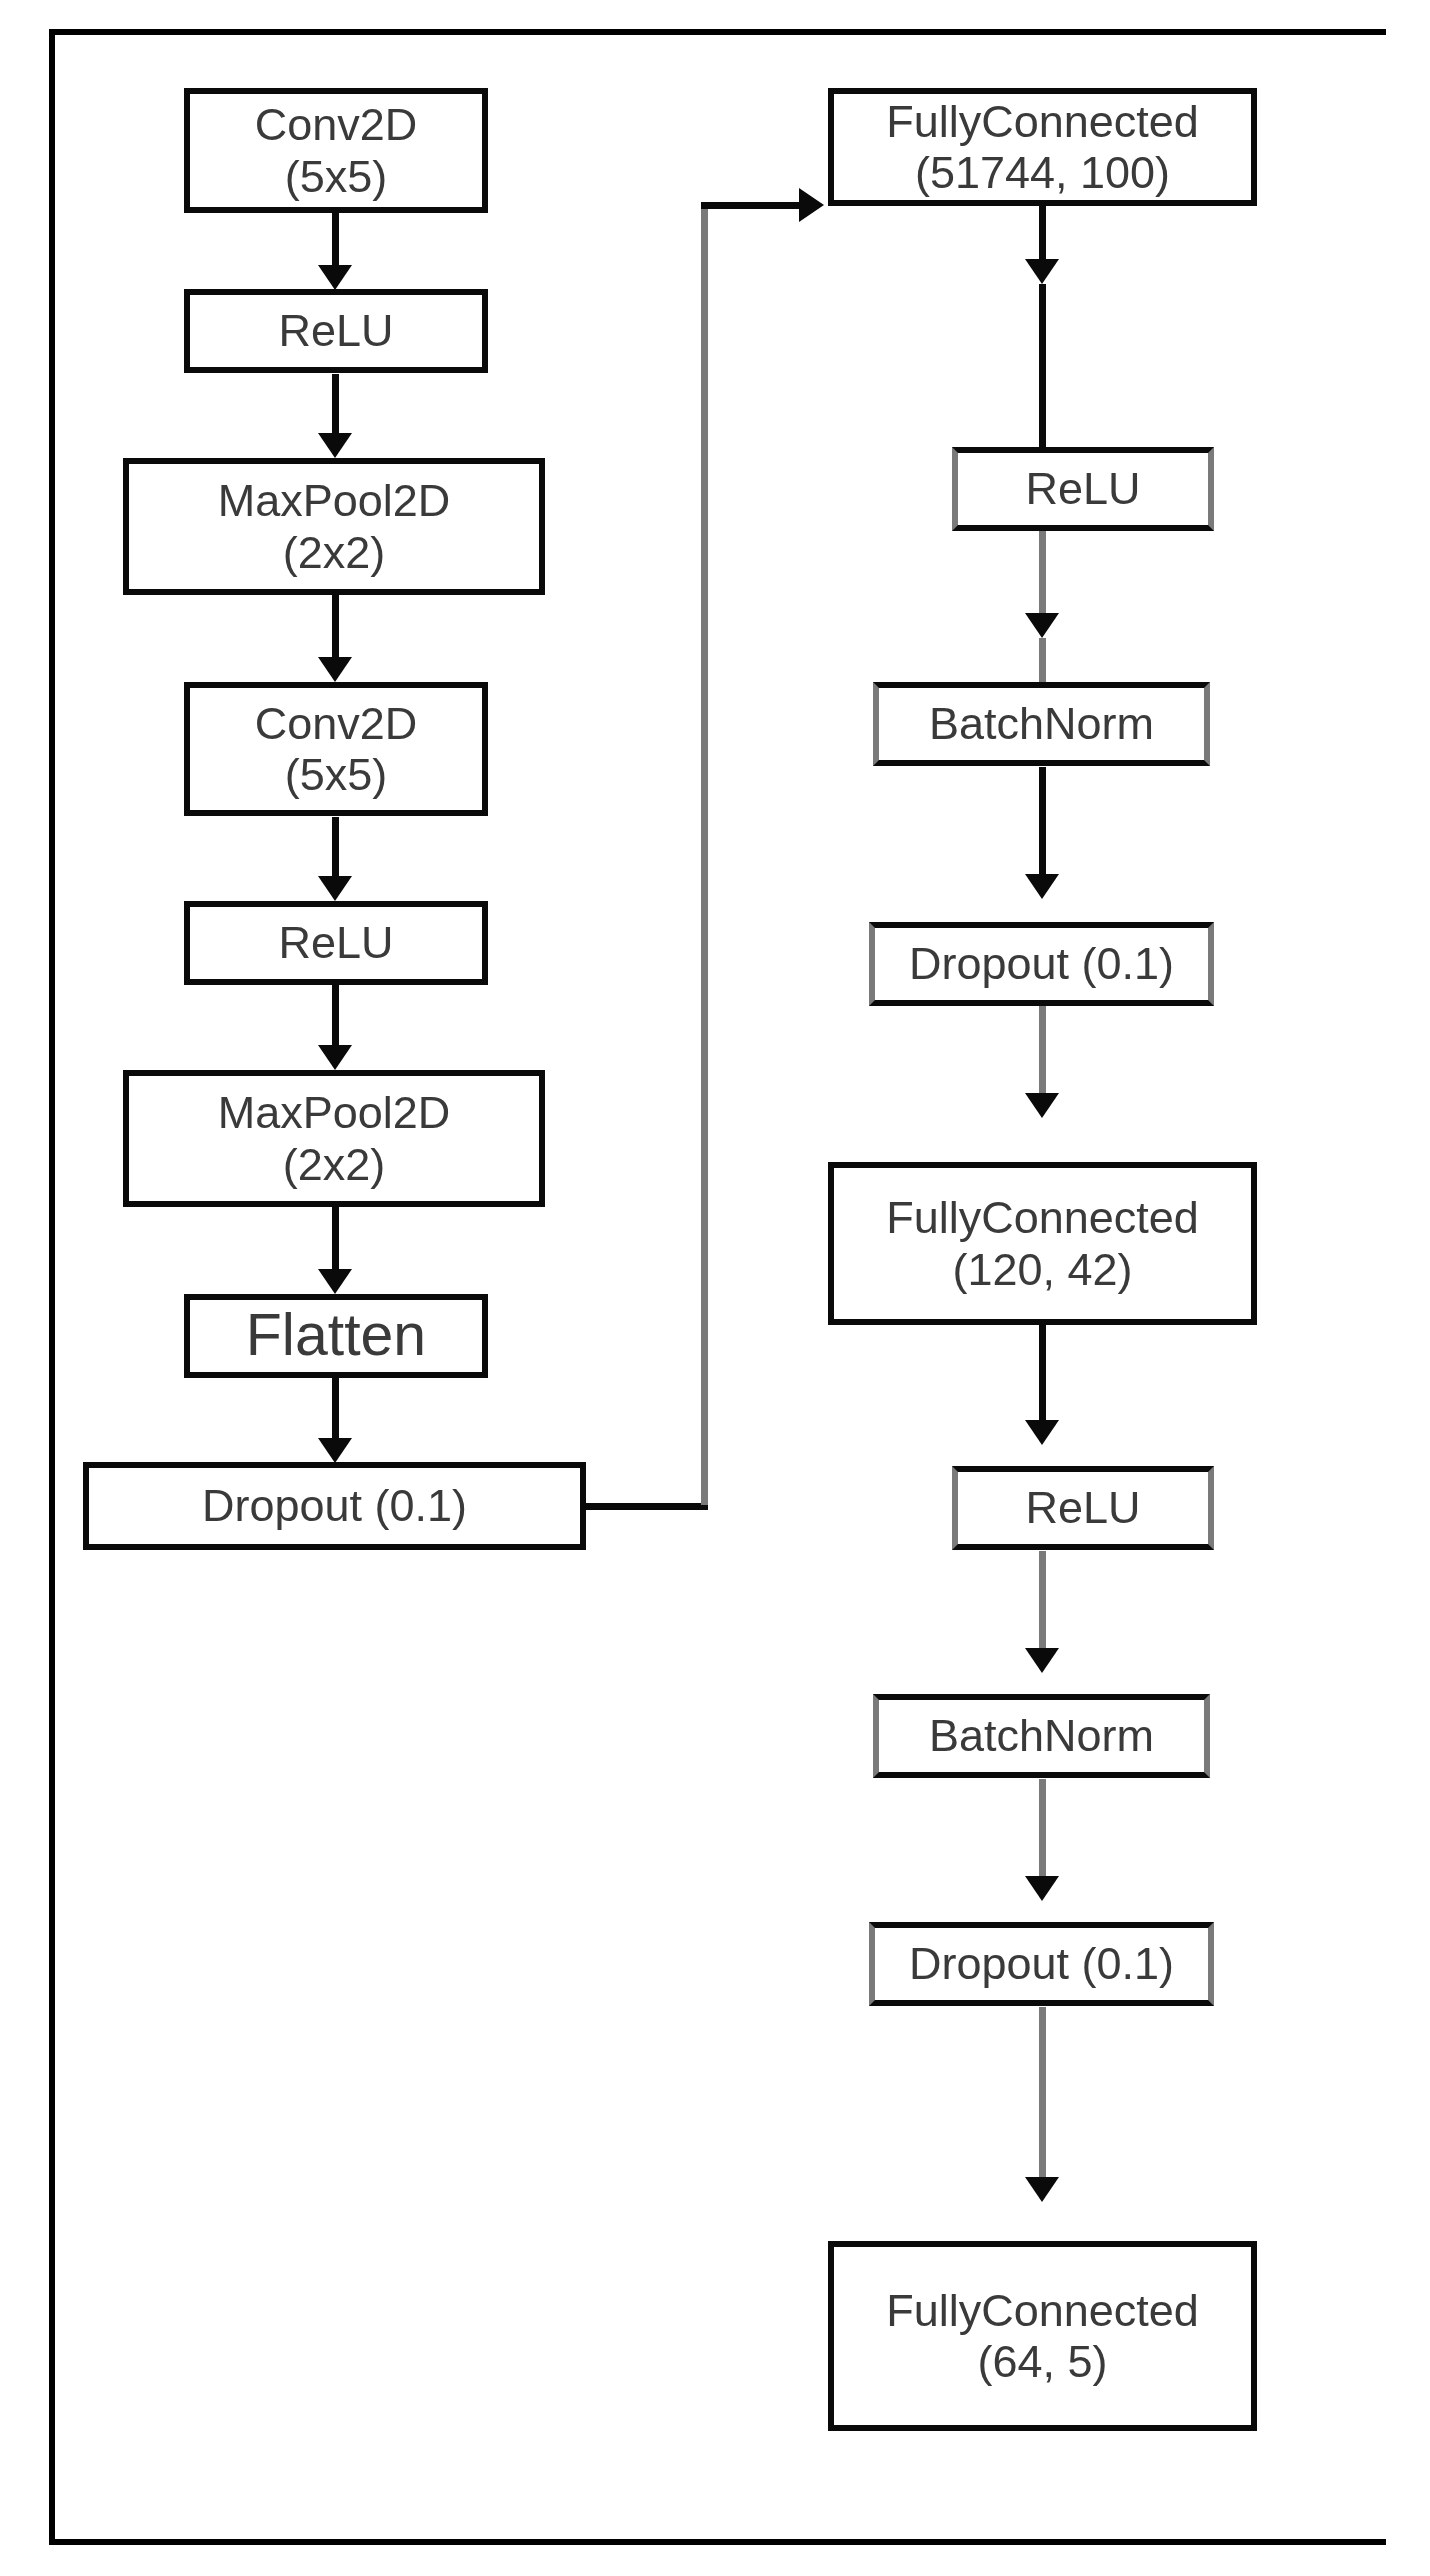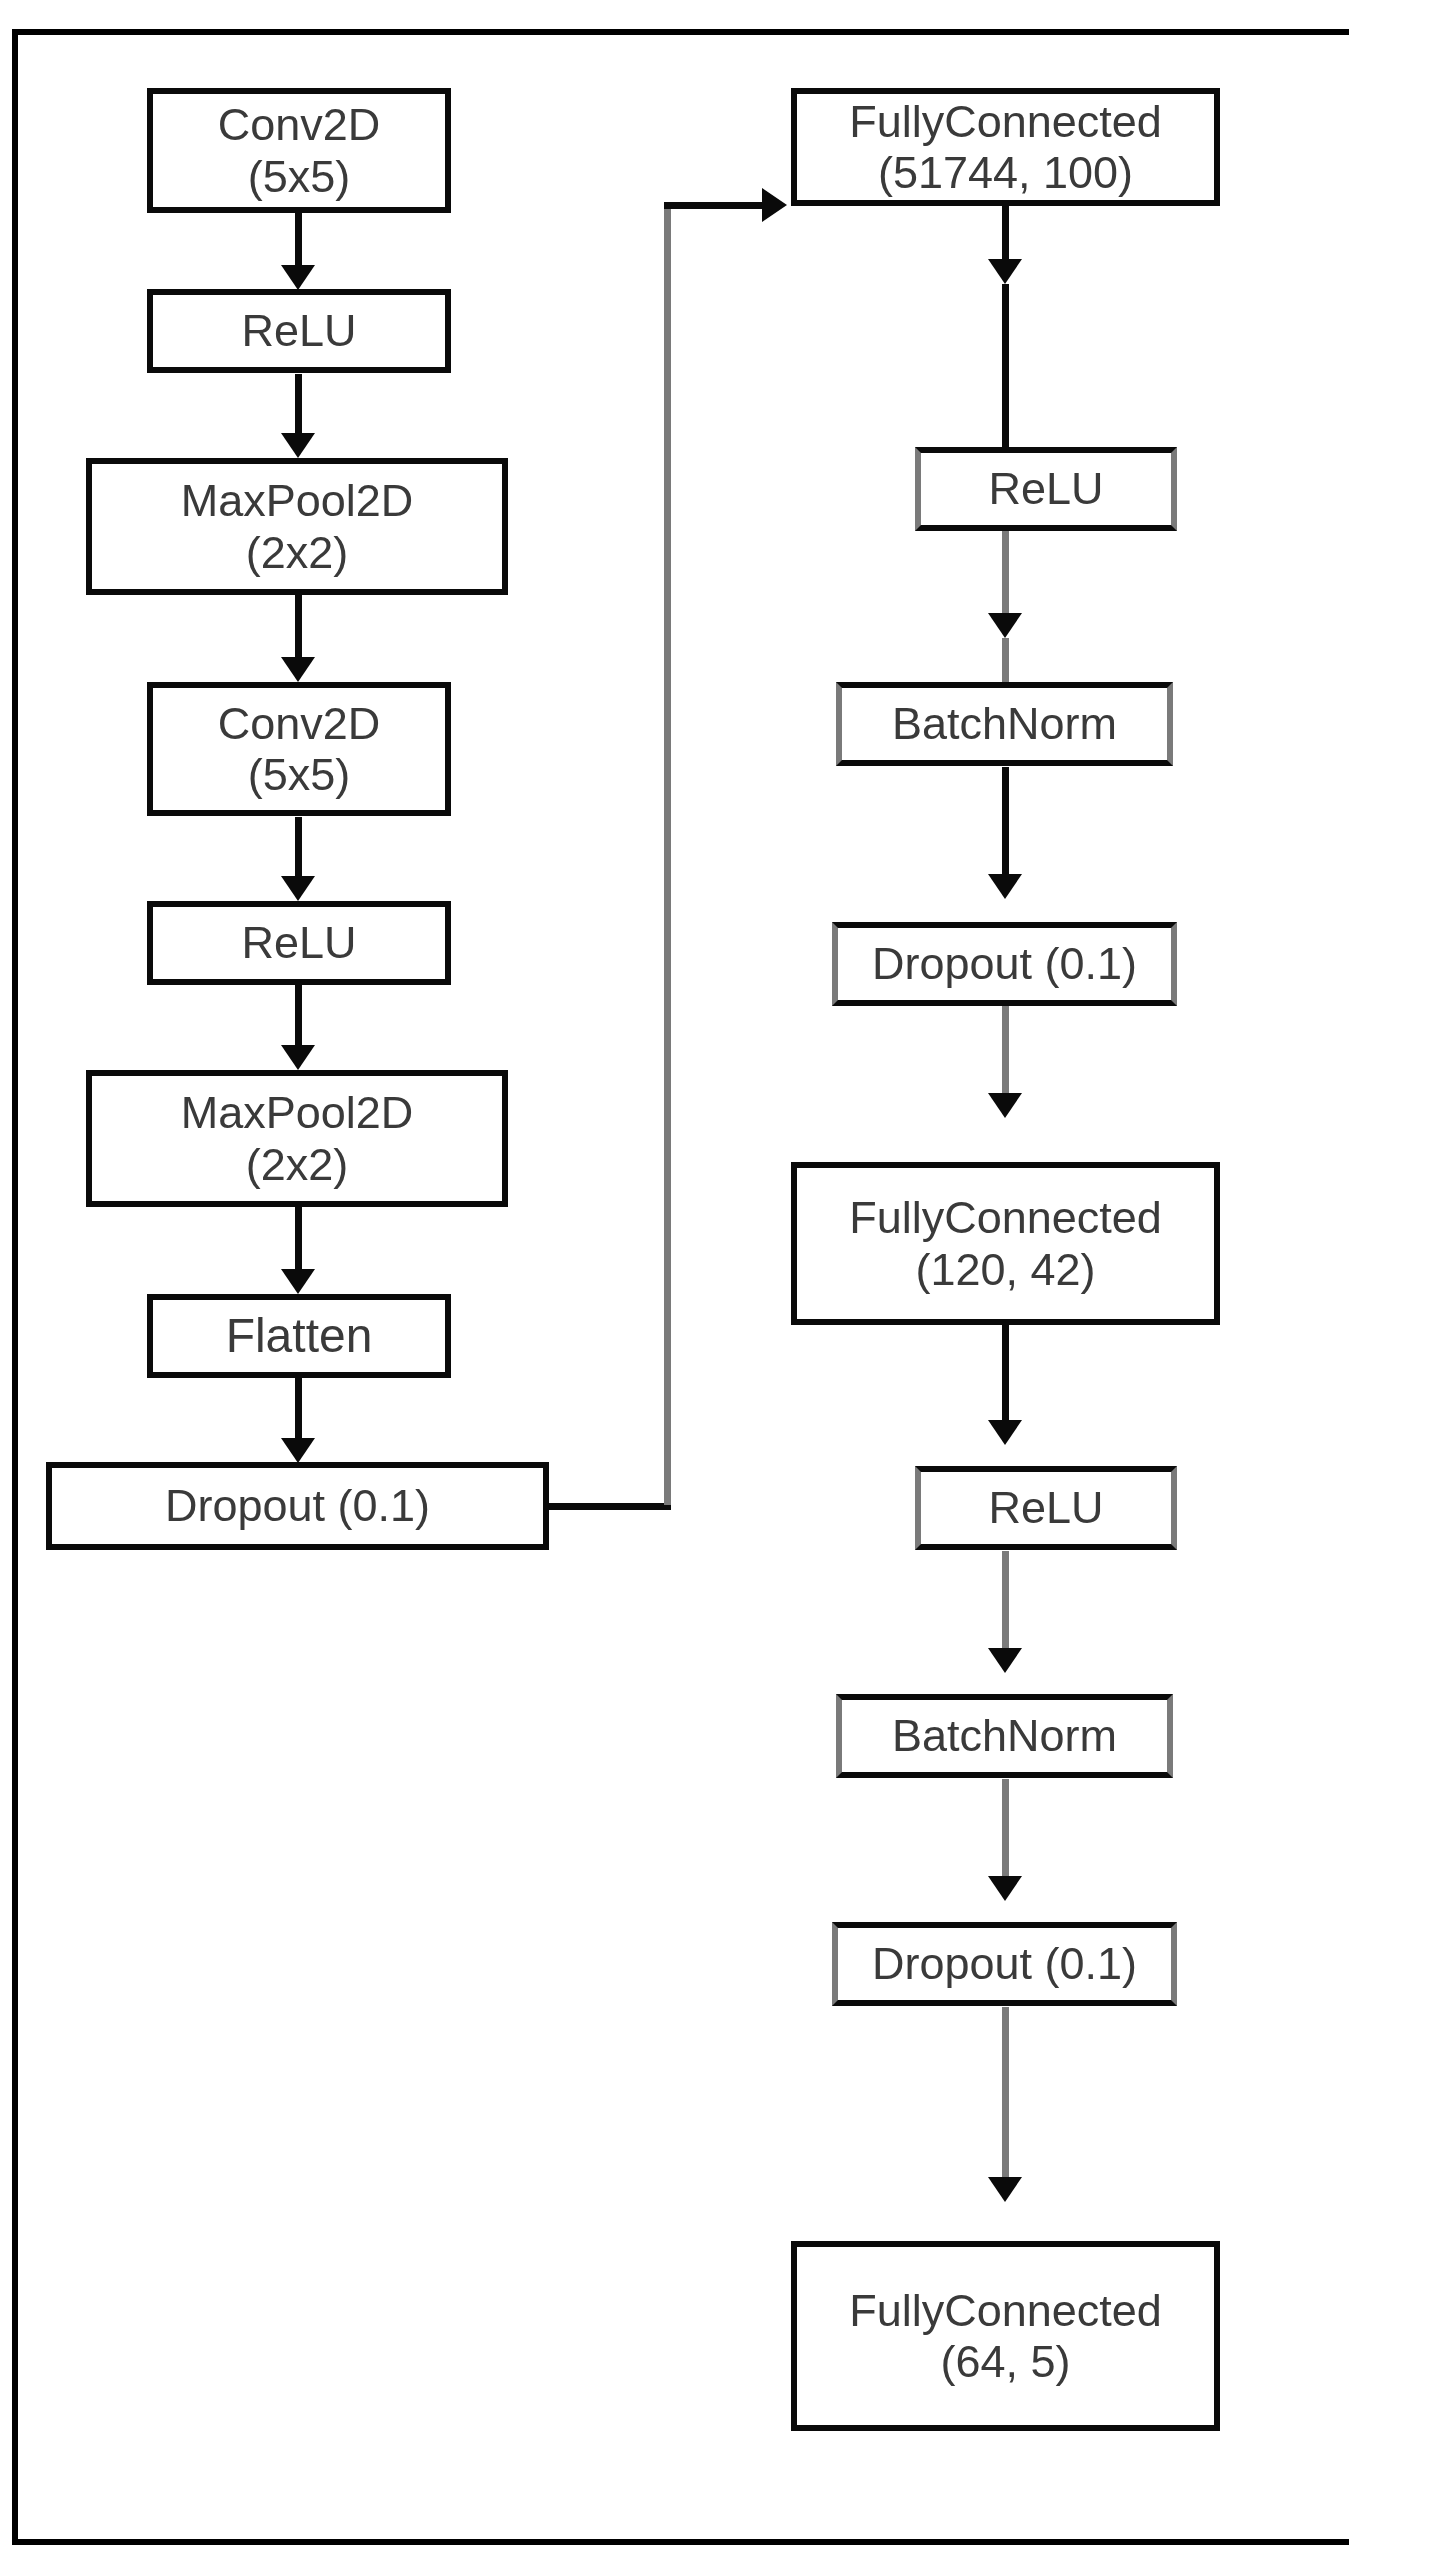--- a/index.html
+++ b/index.html
@@ -9,20 +9,21 @@
   }
   body {
     font-family: "Liberation Sans", sans-serif;
   }
   #canvas {
     position: relative;
     width: 1349px;
     height: 2576px;
     background: #ffffff;
     overflow: hidden;
+    margin-left: 37px;
   }
   
   .frame {
     position: absolute;
     left: 11.5px;
     top: 29px;
     width: 1383px;
     height: 2516px;
     border: 6.7px solid #000000;
     box-sizing: border-box;
@@ -134,21 +135,21 @@
   <div class="arrow-down" style="left:281px; top:1045px;"></div>
 
   <div class="node black-border" style="left:86px; top:1070px; width:422px; height:137px; font-size:45px;">
     <span class="line1">MaxPool2D</span>
     <span class="line2">(2x2)</span>
   </div>
 
   <div class="edge-v" style="left:295px; top:1207px; height:69px;"></div>
   <div class="arrow-down" style="left:281px; top:1269px;"></div>
 
-  <div class="node black-border" style="left:147px; top:1294px; width:304px; height:84px; font-size:48px;">
+  <div class="node black-border" style="left:147px; top:1294px; width:304px; height:84px; font-size:59px;">
     <span class="line1">Flatten</span>
   </div>
 
   <div class="edge-v" style="left:295px; top:1378px; height:67px;"></div>
   <div class="arrow-down" style="left:281px; top:1438px;"></div>
 
   <div class="node black-border" style="left:46px; top:1462px; width:503px; height:88px; font-size:45px;">
     <span class="line1">Dropout (0.1)</span>
   </div>
 

